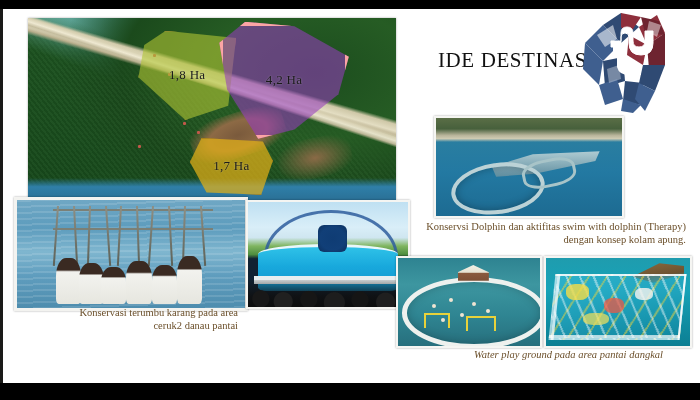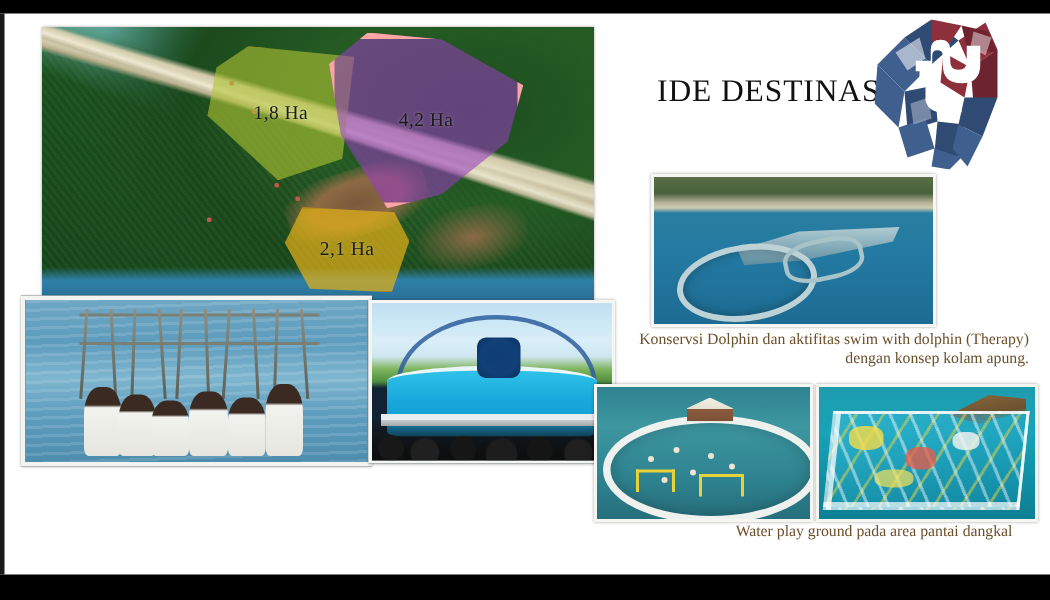--- a/index.html
+++ b/index.html
@@ -279,21 +279,21 @@
     position: absolute;
     font-family: "Liberation Serif", serif;
     color: #6b4f2a;
     text-align: right;
     line-height: 1.28;
     white-space: pre-line;
   }
   #cap-coral { left: 20px; top: 306px; width: 218px; font-size: 10.5px; }
   #cap-theater { left: 250px; top: 313px; width: 158px; font-size: 10.5px; }
   #cap-dolphin { left: 414px; top: 220px; width: 272px; font-size: 10.5px; }
-  #cap-water { left: 399px; top: 348px; width: 276px; font-size: 10.5px; }
+  #cap-water { left: 387px; top: 348px; width: 276px; font-size: 10.5px; font-style: italic; }
 </style>
 </head>
 <body>
 
 <div id="slide">
 
   <div class="bar" id="bar-top"></div>
   <div id="edge-left"></div>
 
   <div class="photo" id="map">
@@ -313,21 +313,21 @@
     <div class="roof" style="left:46%;top:62%"></div>
     <div class="roof" style="left:30%;top:70%"></div>
 
     <div class="poly" id="poly-18">
       <span>1,8 Ha</span>
     </div>
     <div class="poly" id="poly-42">
       <span>4,2 Ha</span>
     </div>
     <div class="poly" id="poly-11">
-      <span>2,1 Ha</span>
+      <span>1,7 Ha</span>
     </div>
   </div>
 
   <div id="title">IDE DESTINASI</div>
 
   <div id="logo">
     <svg width="84" height="100" viewBox="0 0 84 100">
       <g>
         <polygon points="2,30 20,12 38,30 20,48" fill="#3f5f8f"></polygon>
         <polygon points="20,12 38,0 56,14 38,30" fill="#2f4a73"></polygon>
@@ -381,20 +381,22 @@
       <i style="left:92%;transform:rotate(-4deg)"></i>
     </div>
     <div class="person" style="left:17%"></div>
     <div class="person" style="left:27%;height:38%"></div>
     <div class="person" style="left:37%;height:34%"></div>
     <div class="person" style="left:48%;height:40%"></div>
     <div class="person" style="left:59%;height:36%"></div>
     <div class="person" style="left:70%;height:44%"></div>
   </div>
 
+  <div class="caption" id="cap-coral">Konservasi terumbu karang pada area
+ceruk2 danau pantai</div>
 
   <div class="photo" id="photo-theater">
     <div class="layer sky"></div>
     <div class="arch"></div>
     <div class="pool"></div>
     <div class="screen"></div>
     <div class="deck"></div>
     <div class="crowd"></div>
   </div>
 

